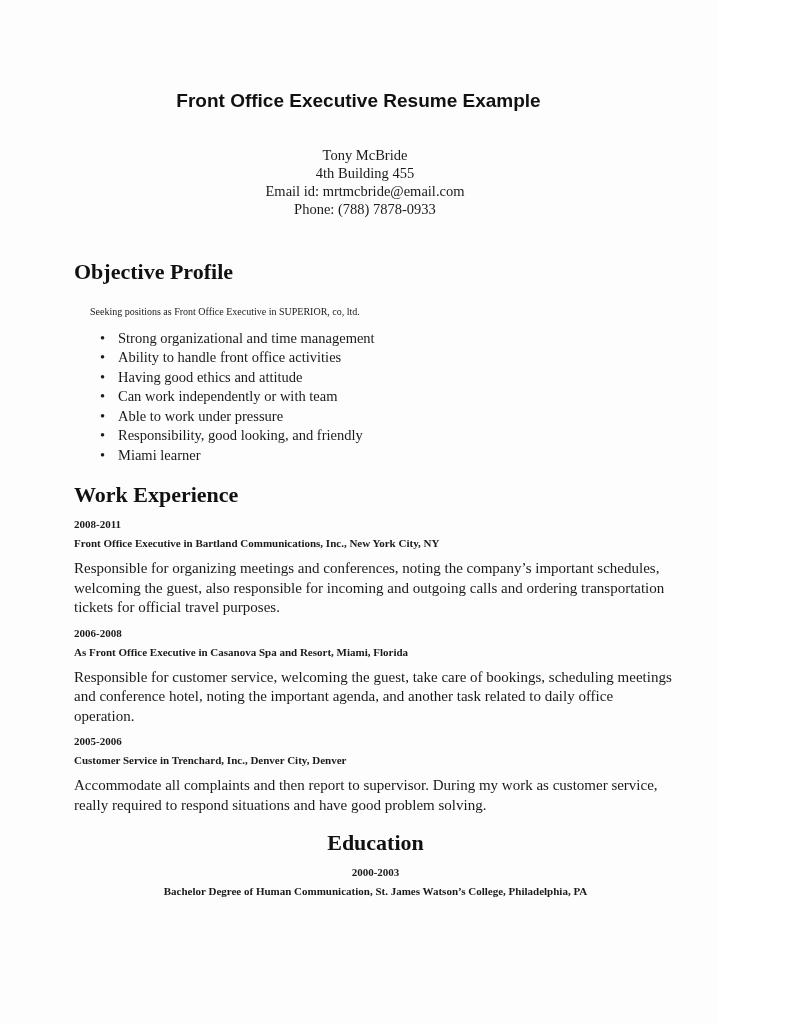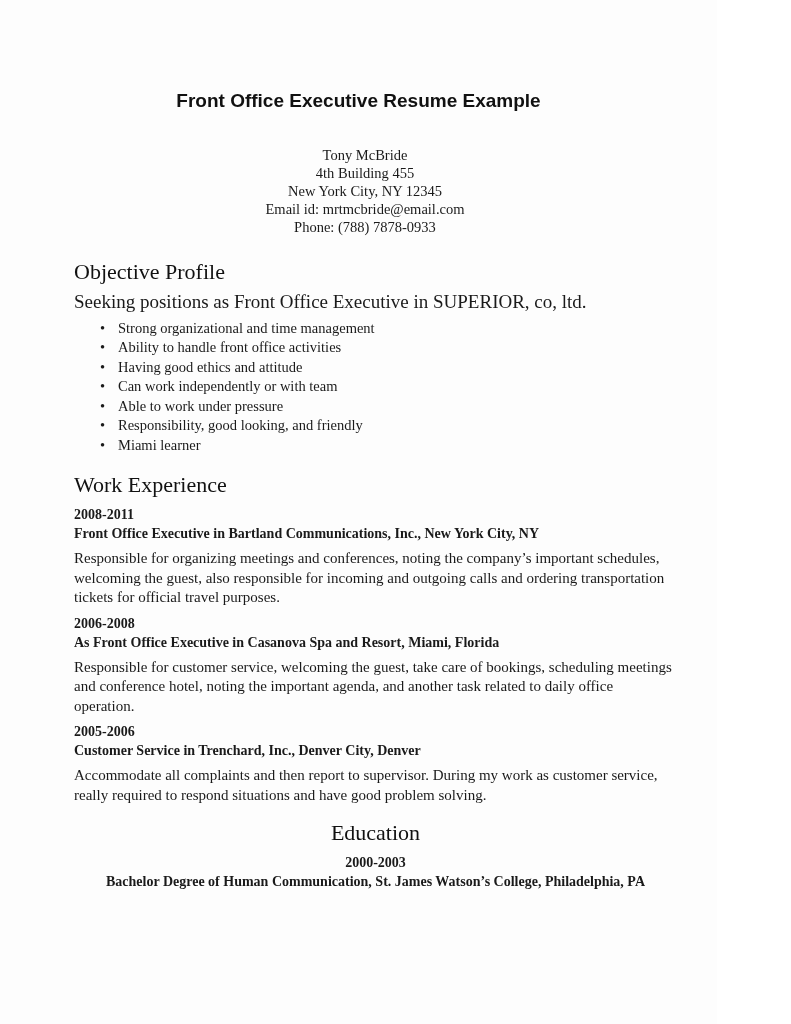--- a/index.html
+++ b/index.html
@@ -42,51 +42,51 @@
     }
     .contact div { margin: 0; }
     .content {
       position: absolute;
       left: 74px;
       right: 40px;
       top: 258px;
     }
     h2 {
       font-family: "Liberation Serif", "DejaVu Serif", serif;
-      font-weight: normal;
+      font-weight: bold;
       font-size: 22px;
       margin: 0 0 6px 0;
       line-height: 28px;
       color: #111;
     }
     .p {
-      font-size: 19px;
+      font-size: 10px;
       line-height: 19.5px;
-      margin: 0;
+      margin: 16px;
     }
     .objective-line { margin-bottom: 7px; }
     ul.bullets {
       list-style: none;
       margin: 0 0 16px 0;
       padding: 0 0 0 26px;
     }
     ul.bullets li {
       font-size: 14.5px;
       line-height: 19.5px;
       position: relative;
       padding-left: 18px;
     }
     ul.bullets li .dot {
       position: absolute;
       left: 0;
       top: 0;
     }
     .entry-date, .entry-title {
       font-weight: bold;
-      font-size: 14px;
+      font-size: 11px;
       line-height: 19px;
       margin: 0;
     }
     .entry-desc {
       font-size: 15px;
       line-height: 19.5px;
       margin: 6px 0 6px 0;
     }
     .section-work { margin-top: 0; }
     .section-edu { margin-top: 14px; text-align: center; }
@@ -94,21 +94,20 @@
 </head>
 <body>
 
 <div class="page">
 
   <div class="doc-title">Front Office Executive Resume Example</div>
 
   <div class="contact">
     <div>Tony McBride</div>
     <div>4th Building 455</div>
-    <div>New York City, NY 12345</div>
     <div>Email id: mrtmcbride@email.com</div>
     <div>Phone: (788) 7878-0933</div>
   </div>
 
   <div class="content">
 
     <section>
       <h2>Objective Profile</h2>
       <p class="p objective-line">Seeking positions as Front Office Executive in SUPERIOR, co, ltd.</p>
       <ul class="bullets">

